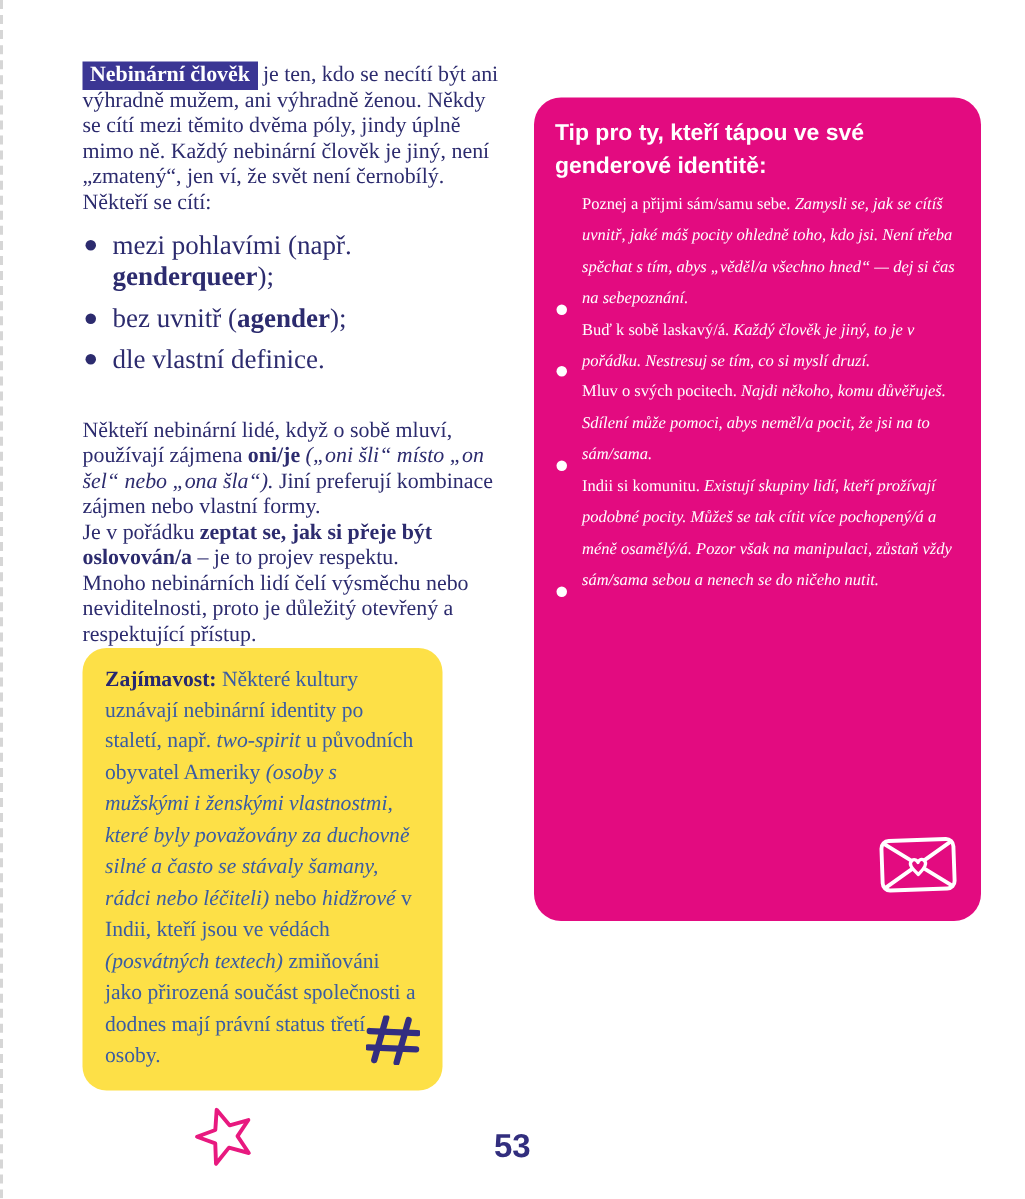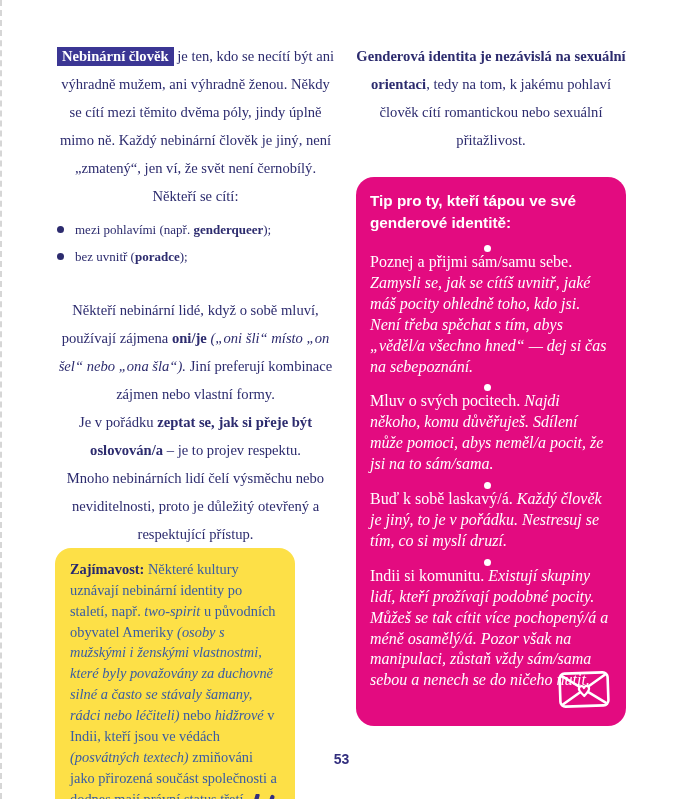--- a/index.html
+++ b/index.html
@@ -9,30 +9,30 @@
     font-family:"Liberation Serif","DejaVu Serif",serif;
     color:#2c2b6e; overflow:hidden;
   }
   .edge-dash {
     position:absolute; left:0; top:0; bottom:0; width:0;
     border-left:2px dashed #d6d6d6;
   }
   .col-left  { position:absolute; left:55px;  top:42px; width:281px; }
   .col-right { position:absolute; left:356px; top:42px; width:270px; }
 
-  .body-text { font-size:14.6px; line-height:28px;text-align:center; }
+  .body-text { font-size:14.6px; line-height:17px; }
   .body-text b { font-weight:bold; }
   .hl {
     background:#3b3694; color:#ffffff; font-weight:bold;
     padding:1px 5px 2px 5px;
   }
   ul.dots { list-style:none; margin-top:9px; }
   ul.dots li {
     display:flex; align-items:flex-start;
-    font-size:13px; line-height:21.4px; margin-bottom:6px;
+    font-size:18px; line-height:21.4px; margin-bottom:6px;
   }
   ul.dots li .dot {
     flex:0 0 7px; width:7px; height:7px; border-radius:50%;
     background:#2c2b6e; margin:7px 11px 0 2px;
   }
   .para2 { margin-top:28px; }
 
   .bluebox {
     position:relative; background:#fde047;
     border-radius:16px; padding:11px 15px 13px 15px;
@@ -41,62 +41,66 @@
   }
   .bluebox .bb-title { font-weight:bold; color:#27286f; }
   .bluebox i { font-style:italic; }
   .hash-wrap { position:absolute; right:15px; bottom:11px; }
 
   .star-wrap { margin:9px 0 0 74px; }
 
   .pinkbox {
     position:relative; margin-top:23px; background:#e30b80;
     border-radius:18px; padding:13px 13px 14px 14px;
-    color:#ffffff; width:270px; min-height:549px;
+    color:#ffffff; width:298px; min-height:549px;
   }
   .pinkbox .pb-title {
     font-family:"Liberation Sans","DejaVu Sans",sans-serif;
     font-weight:bold; font-size:15.3px; line-height:22px;
     margin-bottom:4px;
   }
   .pinkbox ul { list-style:none; }
   .pinkbox li {
-    display:flex; align-items:center;
-    font-size:16px; line-height:20.9px;flex-direction:column;
+    display:flex; align-items:flex-end;
+    font-size:11px; line-height:20.9px;
   }
   .pinkbox li .dot {
     flex:0 0 7px; width:7px; height:7px; border-radius:50%;
     background:#ffffff; margin:7px 10px 0 1px;
   }
   .pinkbox li i { font-style:italic; }
   .env-wrap { position:absolute; right:15px; bottom:13px; }
 
   .pagenum {
     position:absolute; left:0; top:751px; width:683px; text-align:center;
     font-family:"Liberation Sans","DejaVu Sans",sans-serif;
-    font-weight:bold; font-size:14px; color:#322e7e;
+    font-weight:bold; font-size:22px; color:#322e7e;
   }
 </style>
 </head>
 <body>
 
 <div class="page">
   <div class="edge-dash"></div>
 
   <div class="col-left">
     <p class="body-text"><span class="hl">Nebinární člověk</span><span> je ten, kdo se necítí být ani výhradně mužem, ani výhradně ženou. Někdy se cítí mezi těmito dvěma póly, jindy úplně mimo ně. Každý nebinární člověk je jiný, není „zmatený“, jen ví, že svět není černobílý. Někteří se cítí:</span></p>
 
     <ul class="dots">
       <li>
           <span class="dot"></span>
           <span><span>mezi pohlavími (např. </span><b>genderqueer</b><span>);</span></span>
         </li>
       <li>
           <span class="dot"></span>
-          <span><span>bez uvnitř (</span><b>poradce</b><span>);</span></span>
+          <span><span>bez uvnitř (</span><b>agender</b><span>);</span></span>
+        </li>
+      <li>
+          <span class="dot"></span>
+          <span><span>dle vlastní definice.</span><b></b><span></span></span>
         </li>
     </ul>
 
     <p class="body-text para2"><span>Někteří nebinární lidé, když o sobě mluví, používají zájmena </span><b>oni/je</b><i> („oni šli“ místo „on šel“ nebo „ona šla“).</i><span> Jiní preferují kombinace zájmen nebo vlastní formy.</span><br><span>Je v pořádku </span><b>zeptat se, jak si přeje být oslovován/a</b><span> – je to projev respektu.</span><br><span>Mnoho nebinárních lidí čelí výsměchu nebo neviditelnosti, proto je důležitý otevřený a respektující přístup.</span></p>
 
     <div class="bluebox">
       <span class="bb-title">Zajímavost:</span><span> Některé kultury uznávají nebinární identity po staletí, např. </span><i>two-spirit</i><span> u původních obyvatel Ameriky </span><i>(osoby s mužskými i ženskými vlastnostmi, které byly považovány za duchovně silné a často se stávaly šamany, rádci nebo léčiteli)</i><span> nebo </span><i>hidžrové</i><span> v Indii, kteří jsou ve védách </span><i>(posvátných textech)</i><span> zmiňováni jako přirozená součást společnosti a dodnes mají právní status třetí osoby.</span>
       <span class="hash-wrap">
         <svg width="36" height="33" viewBox="0 0 36 33">
           <g stroke="#332e80" stroke-width="4.2" stroke-linecap="round" fill="none" transform="rotate(6 18 16)">
@@ -110,36 +114,35 @@
     </div>
 
     <div class="star-wrap">
       <svg width="42" height="42" viewBox="0 0 42 42">
         <polygon points="21,3 26,15.5 39,16 28.8,24 32.5,37 21,29.5 9.5,37 13.2,24 3,16 16,15.5" fill="none" stroke="#e8197f" stroke-width="2.6" stroke-linejoin="round" transform="rotate(-18 21 21)"></polygon>
       </svg>
     </div>
   </div>
 
   <div class="col-right">
-    <p class="body-text"><b>Genderová identita je nezávislá na sexuální orientaci</b><span>, tedy na tom, k jakému pohlaví člověk cítí romantickou nebo sexuální přitažlivost.</span></p>
 
     <div class="pinkbox">
       <div class="pb-title">Tip pro ty, kteří tápou ve své genderové identitě:</div>
       <ul>
         <li>
             <span class="dot"></span>
             <span><span>Poznej a přijmi sám/samu sebe.</span> <i>Zamysli se, jak se cítíš uvnitř, jaké máš pocity ohledně toho, kdo jsi. Není třeba spěchat s tím, abys „věděl/a všechno hned“ — dej si čas na sebepoznání.</i></span>
           </li>
         <li>
             <span class="dot"></span>
-            <span><span>Mluv o svých pocitech.</span> <i>Najdi někoho, komu důvěřuješ. Sdílení může pomoci, abys neměl/a pocit, že jsi na to sám/sama.</i></span>
+            <span><span>Buď k sobě laskavý/á.</span> <i>Každý člověk je jiný, to je v pořádku. Nestresuj se tím, co si myslí druzí.</i></span>
           </li>
         <li>
             <span class="dot"></span>
-            <span><span>Buď k sobě laskavý/á.</span> <i>Každý člověk je jiný, to je v pořádku. Nestresuj se tím, co si myslí druzí.</i></span>
+            <span><span>Mluv o svých pocitech.</span> <i>Najdi někoho, komu důvěřuješ. Sdílení může pomoci, abys neměl/a pocit, že jsi na to sám/sama.</i></span>
           </li>
         <li>
             <span class="dot"></span>
             <span><span>Indii si komunitu.</span> <i>Existují skupiny lidí, kteří prožívají podobné pocity. Můžeš se tak cítit více pochopený/á a méně osamělý/á. Pozor však na manipulaci, zůstaň vždy sám/sama sebou a nenech se do ničeho nutit.</i></span>
           </li>
       </ul>
       <span class="env-wrap">
         <svg width="54" height="39" viewBox="0 0 54 39">
           <g stroke="#ffffff" stroke-width="2.6" fill="none" stroke-linejoin="round" stroke-linecap="round" transform="rotate(-2 27 19)">
             <rect x="3" y="3" width="48" height="33" rx="5"></rect>

